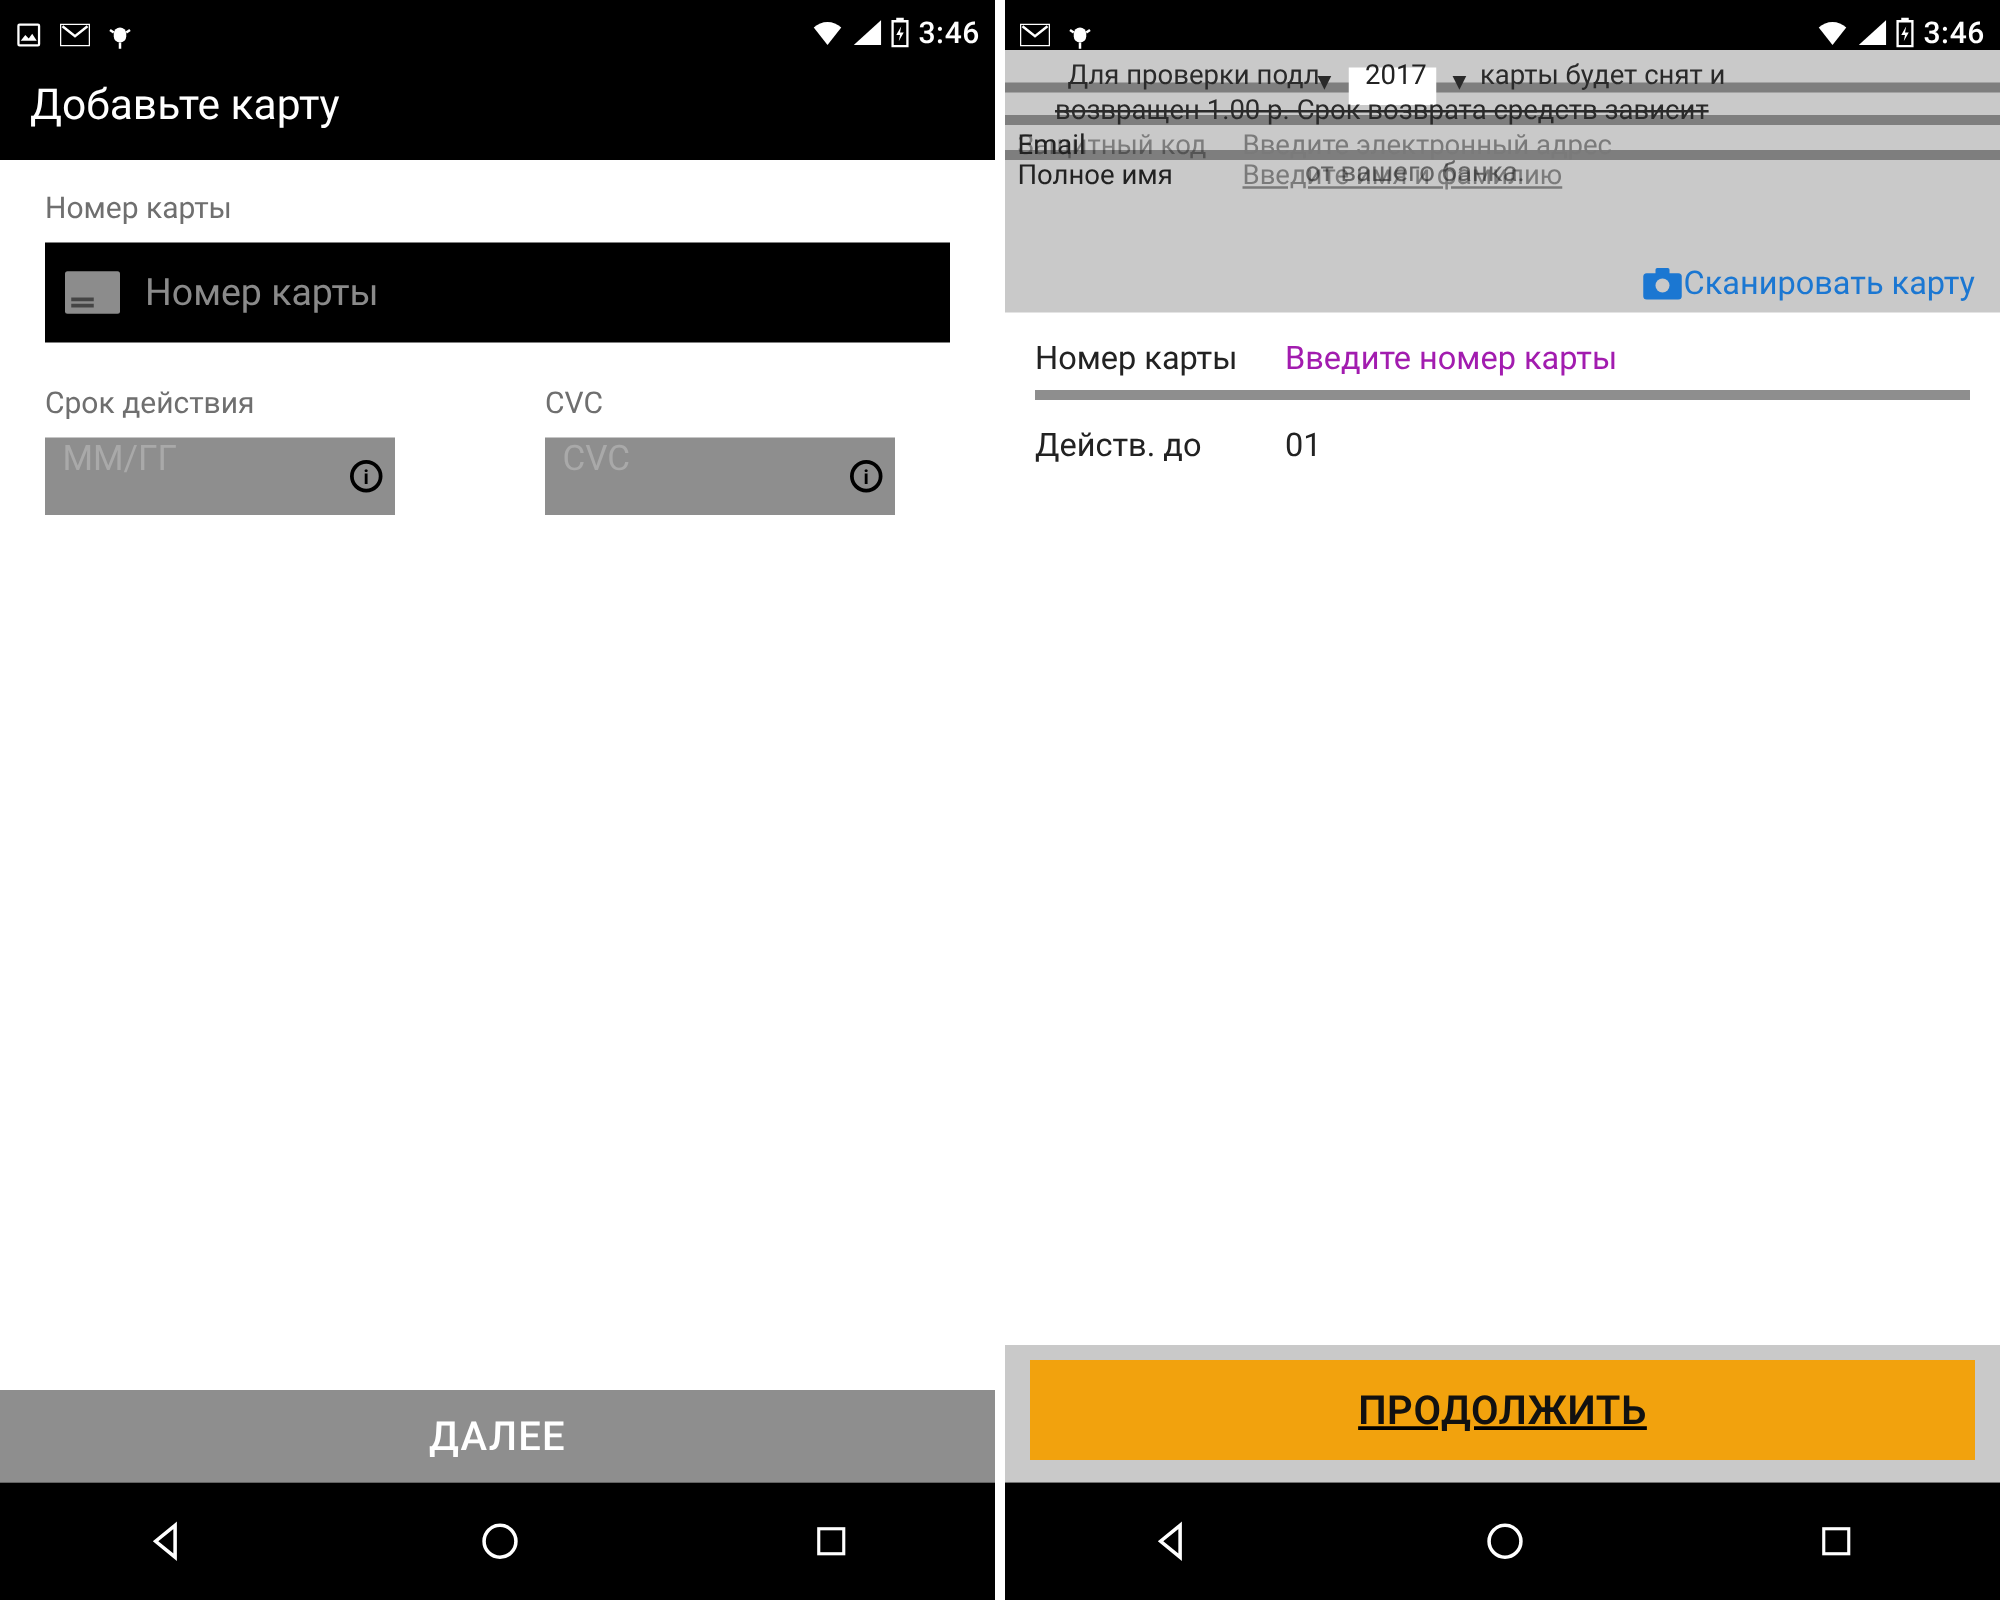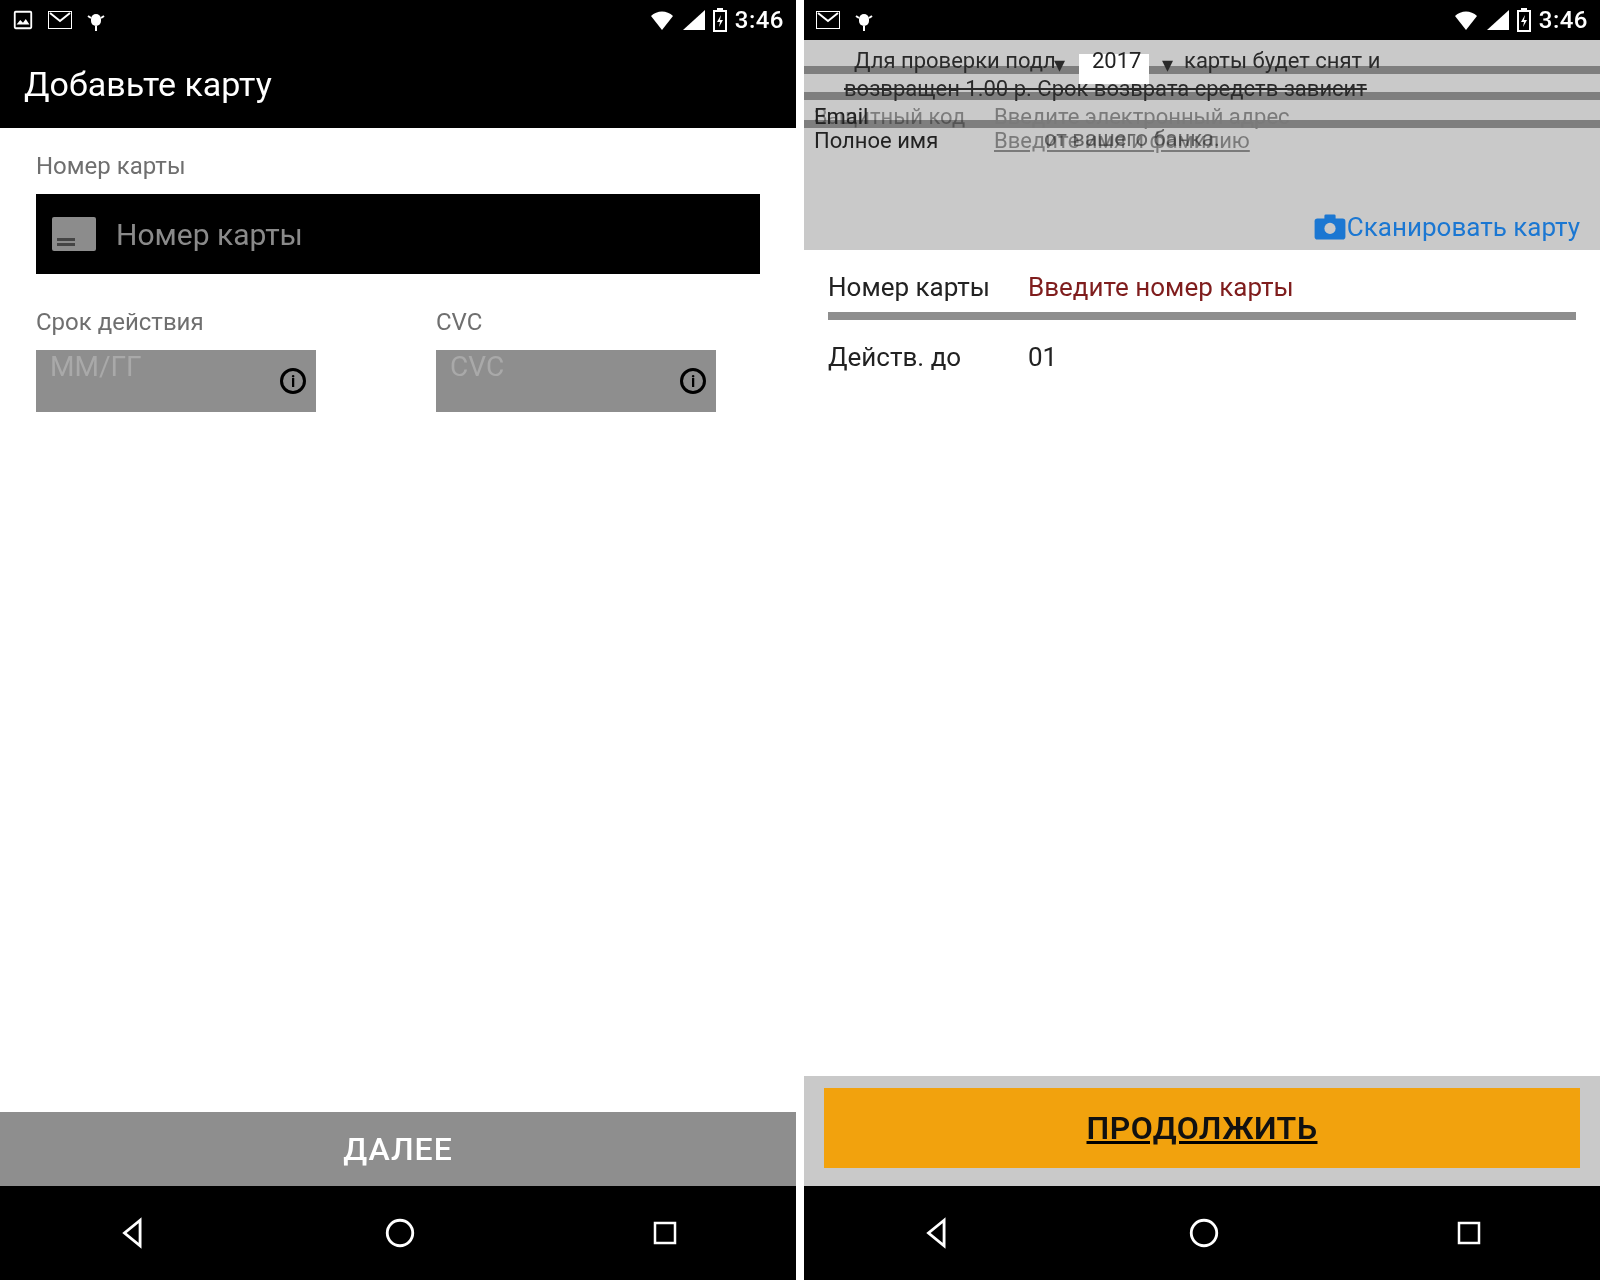--- a/index.html
+++ b/index.html
@@ -2,21 +2,21 @@
 <html><head>
 <meta charset="utf-8">
 <style>
   * { box-sizing: border-box; margin: 0; padding: 0; font-family: Roboto, Arial, sans-serif; }
   body { background: #fff; width: 1600px; height: 1280px; display: flex; }
   .phone { width: 800px; height: 1280px; position: relative; background: #fff; display: flex; flex-direction: column; }
   .phone-left { border-right: 4px solid #fff; }
   .phone-right { border-left: 4px solid #fff; }
 
   
-  .statusbar { height: 40px; background: #000; color: #fff; display: flex; align-items: center; padding: 0 12px; font-size: 22px; }
+  .statusbar { height: 40px; background: #000; color: #fff; display: flex; align-items: flex-end; padding: 0 12px; font-size: 22px; }
   .statusbar .left { display: flex; gap: 14px; align-items: center; }
   .statusbar .right { margin-left: auto; display: flex; gap: 8px; align-items: center; }
   .statusbar svg { display: block; }
   .clock { font-weight: 500; letter-spacing: .5px; font-size: 24px; }
 
   
   .titlebar { height: 88px; background: #000; color: #fff; display: flex; align-items: center; padding: 0 24px; font-size: 34px; font-weight: 400; }
 
   
   .content-l { flex: 1; background: #fff; padding: 24px 36px 0 36px; display: flex; flex-direction: column; }
@@ -36,21 +36,21 @@
   .grow .ltxt { position:absolute; left:10px; }
   .grow .rtxt { position:absolute; left:200px; color:#7a7a7a;}
   .stripe { position:absolute; left:0; right:0; height:8px; background:#7e7e7e; }
   .whitebox { position:absolute; background:#fff; }
   .scan { display:flex; align-items:center; justify-content:flex-end; color:#1b77d2; font-size:26px; padding: 26px 14px 2px 0;}
   .scan svg{display:block}
 
   .fields-r { padding: 0; }
   .fr-row { display:flex; align-items:center; padding: 22px 24px 10px 24px; font-size:26px; border-bottom: none;}
   .fr-row .flab { width: 200px; color:#222; }
-  .fr-row .fval { color:#7f1d1d; flex:1; }
+  .fr-row .fval { color:#a21caf; flex:1; }
   .fr-row .fval.dark { color:#222; }
   .fr-underline { height:8px; background:#8e8e8e; margin: 0 24px; }
 
   .footer-r-wrap { background:#c9c9c9; padding: 12px 20px 18px 20px; text-decoration: underline; }
   .footer-r { height: 80px; background: #f2a20d; color:#111; font-size: 32px; font-weight: 600; display:flex; align-items:center; justify-content:center; letter-spacing:.5px;}
 
   
   .navbar { height: 94px; background:#000; display:flex; align-items:center; justify-content:space-around; }
   .navbar svg { display:block; }
 </style>

